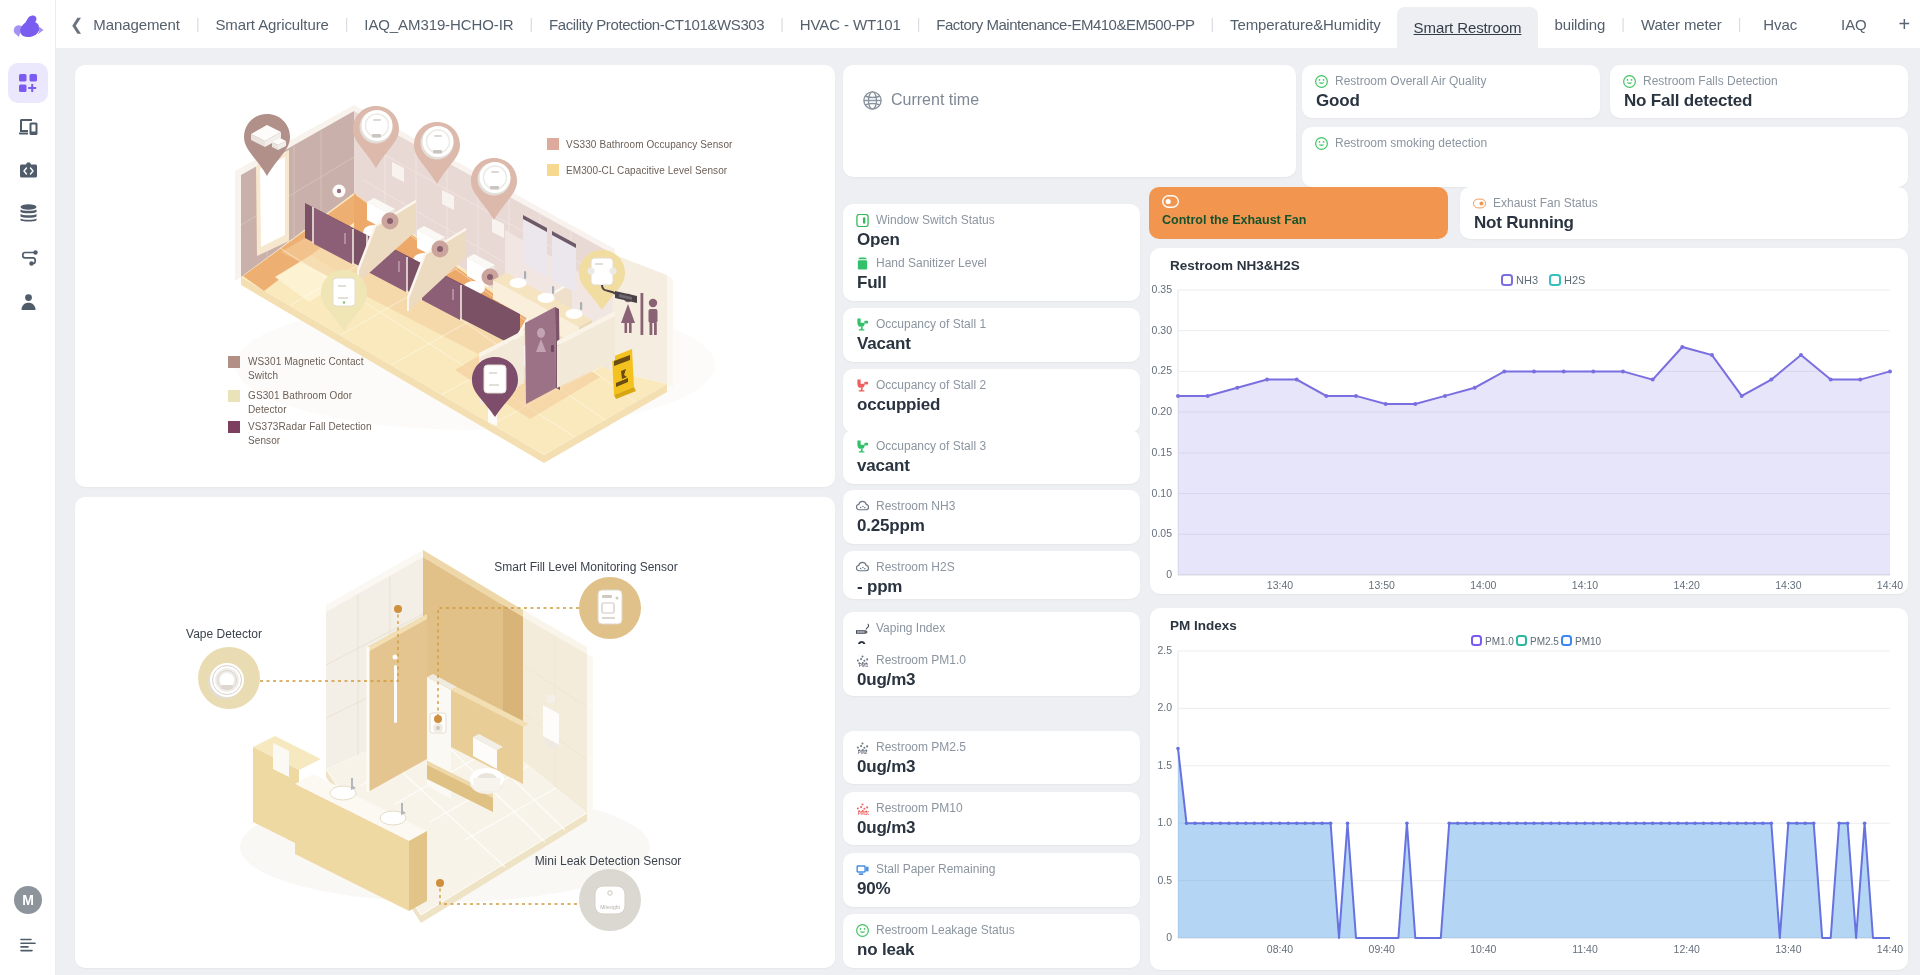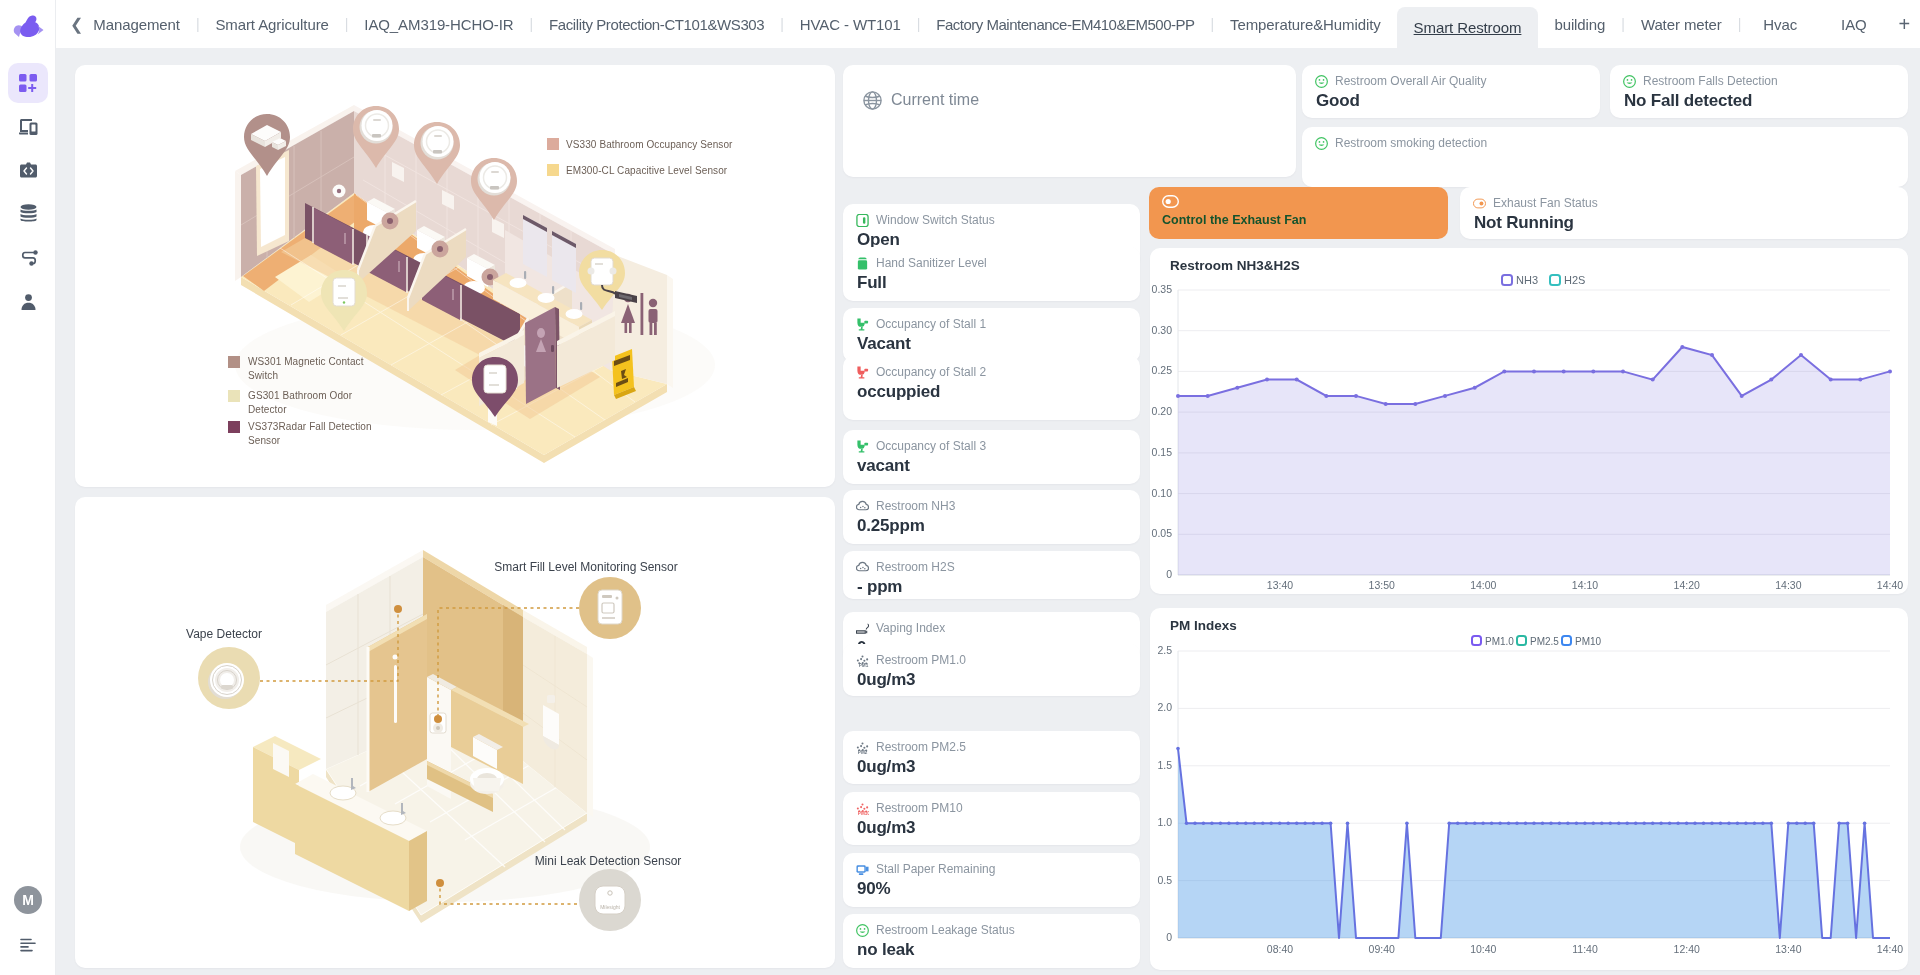--- a/index.html
+++ b/index.html
@@ -526,21 +526,21 @@
       <div class="val">Full</div>
     </div>
     <div class="card stat" style="left:843px;top:308px;width:297px;height:54px;">
       <div class="lbl"><svg class="ic" viewBox="0 0 14 14">
             <path d="M1.5,0.5 L5,0.5 L5,5 L9.5,5 C9.5,8 8,9.5 5.5,9.5 C3,9.5 1.5,8 1.5,5 Z" fill="#34c06a"></path>
             <path d="M5.5,9.8 L5,12 L3,12 L3,13.5 L9,13.5 L9,12 L7,12 L7.2,9.8 Z" fill="#34c06a"></path>
             <rect x="9" y="3" width="4" height="3" rx="0.8" fill="#34c06a"></rect>
           </svg>Occupancy of Stall 1</div>
       <div class="val">Vacant</div>
     </div>
-    <div class="card stat" style="left:843px;top:356px;width:297px;height:64px;">
+    <div class="card stat" style="left:843px;top:369px;width:297px;height:64px;">
       <div class="lbl"><svg class="ic" viewBox="0 0 14 14">
             <path d="M1.5,0.5 L5,0.5 L5,5 L9.5,5 C9.5,8 8,9.5 5.5,9.5 C3,9.5 1.5,8 1.5,5 Z" fill="#ef5e5e"></path>
             <path d="M5.5,9.8 L5,12 L3,12 L3,13.5 L9,13.5 L9,12 L7,12 L7.2,9.8 Z" fill="#ef5e5e"></path>
             <rect x="9" y="3" width="4" height="3" rx="0.8" fill="#ef5e5e"></rect>
           </svg>Occupancy of Stall 2</div>
       <div class="val">occuppied</div>
     </div>
     <div class="card stat" style="left:843px;top:430px;width:297px;height:54px;">
       <div class="lbl"><svg class="ic" viewBox="0 0 14 14">
             <path d="M1.5,0.5 L5,0.5 L5,5 L9.5,5 C9.5,8 8,9.5 5.5,9.5 C3,9.5 1.5,8 1.5,5 Z" fill="#34c06a"></path>

